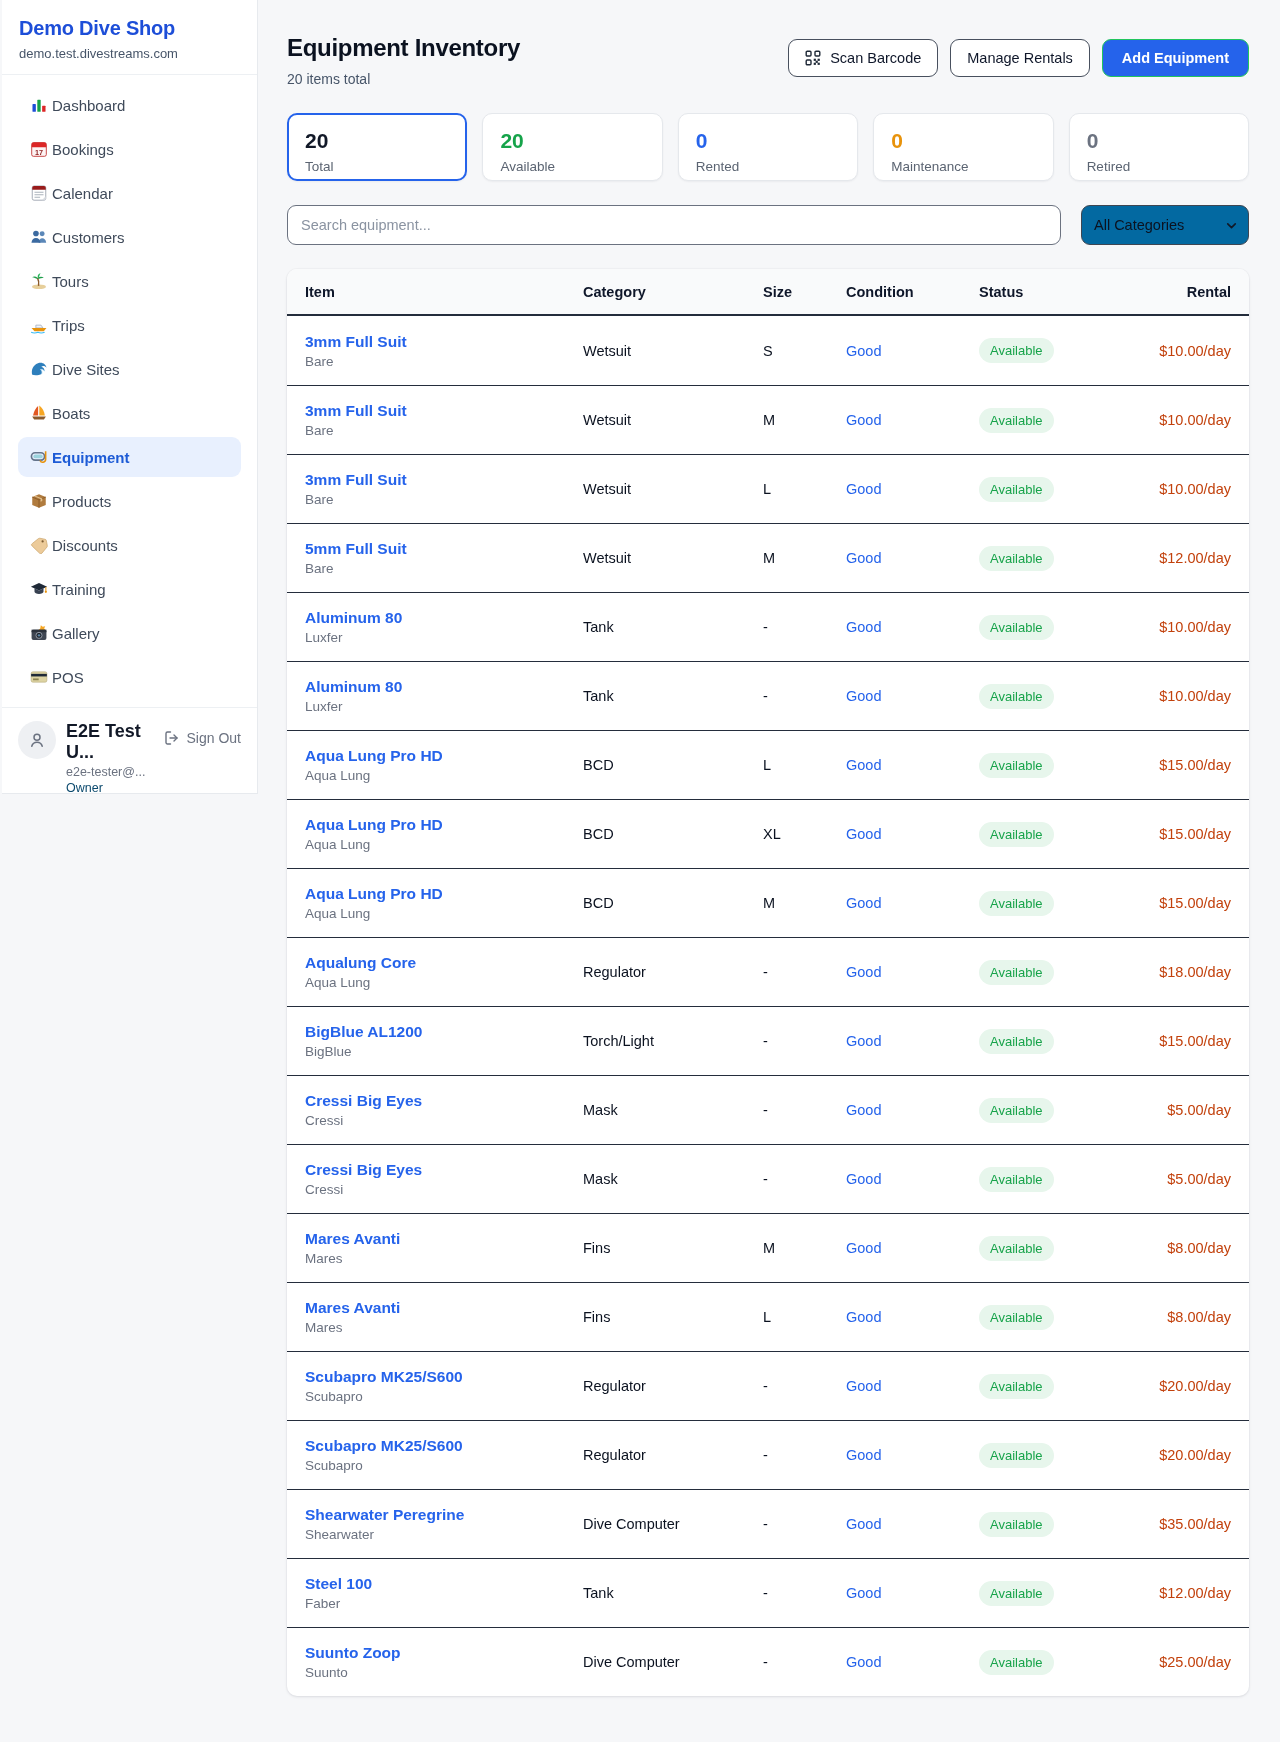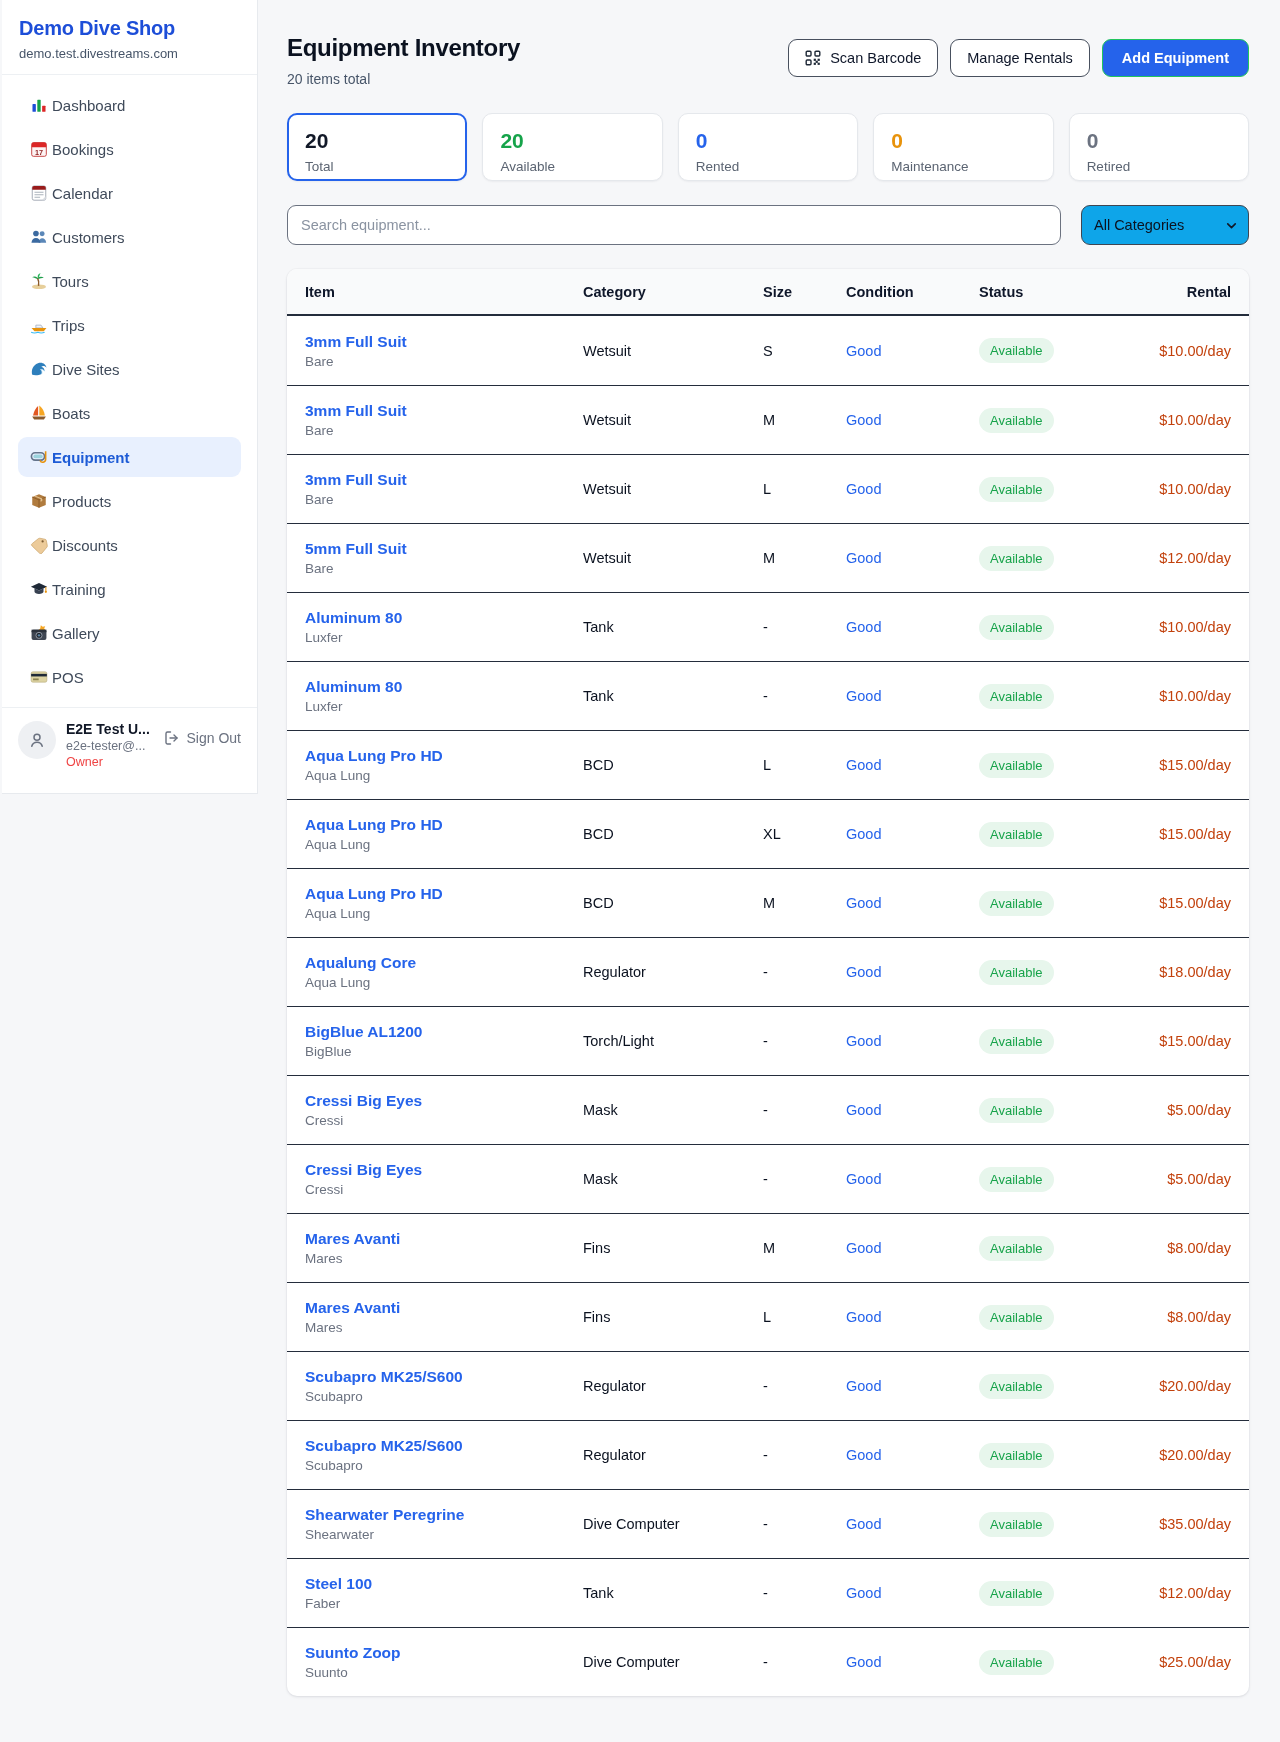--- a/index.html
+++ b/index.html
@@ -29,23 +29,23 @@
     border-radius:9px; margin-bottom:4px; color:#3f4a5a; font-size:15px; cursor:pointer;
   }
   .nav-item.active{ background:#e8f0fe; color:#1d5bd6; font-weight:600; }
   .nav-icon{ width:18px; height:18px; flex:0 0 18px; }
   .user-row{ display:flex; align-items:flex-start; gap:10px; padding:13px 16px 16px; }
   .avatar{
     width:38px; height:38px; border-radius:50%; background:#eef0f3; flex:0 0 38px;
     display:flex; align-items:center; justify-content:center; padding:8px;
   }
   .user-info{ min-width:0; }
-  .user-name{ font-size:14px; font-weight:700; color:#111827; }
+  .user-name{ font-size:18px; font-weight:700; color:#111827; }
   .user-email{ font-size:12.5px; color:#6b7280; margin-top:2px; }
-  .user-role{ font-size:12.5px; color:#ef4444; margin-top:2px; }
+  .user-role{ font-size:12.5px; color:#0c4a6e; margin-top:2px; }
   .signout{
     margin-left:auto; display:flex; align-items:flex-end; gap:7px;
     color:#6b7280; font-size:14px; cursor:pointer; padding-top:9px; white-space:nowrap;
   }
   .signout-ic{ width:16px; height:16px; }
 
   
   .main{ margin-left:256px; padding:34px 31px 0; }
   .page-header{ display:flex; justify-content:space-between; margin-bottom:26px; }
   .page-title{ font-size:24px; font-weight:800; color:#0b1220; letter-spacing:-.3px; }
@@ -71,21 +71,21 @@
   .filter-row{ display:flex; gap:20px; margin-bottom:24px; }
   .search-input{
     flex:1; height:40px; border:1px solid #6b7280; border-radius:9px;
     padding:0 13px; font-size:14.5px; background:#fff; color:#111827; font-family:inherit;
   }
   .search-input::placeholder{ color:#8a93a1; }
   .select-wrap{ position:relative; width:168px; flex:0 0 168px; }
   .select-wrap select{
     width:100%; height:40px; border:1px solid #3f4652; border-radius:9px;
     padding:0 30px 0 12px; font-size:14.5px; font-weight:500; color:#0b1220;
-    background:#0ea5e9; appearance:none; -webkit-appearance:none; font-family:inherit; cursor:pointer;
+    background:#0369a1; appearance:none; -webkit-appearance:none; font-family:inherit; cursor:pointer;
   }
   .chevron{ position:absolute; right:10px; top:13px; width:15px; height:15px; pointer-events:none; }
 
   .table-card{
     background:#fff; border-radius:10px; overflow:hidden;
     box-shadow:0 1px 3px rgba(16,24,40,.10), 0 0 0 1px rgba(16,24,40,.02);
   }
   .t-head, .t-row{
     display:grid;
     grid-template-columns:278px 180px 83px 133px 170px 1fr;

